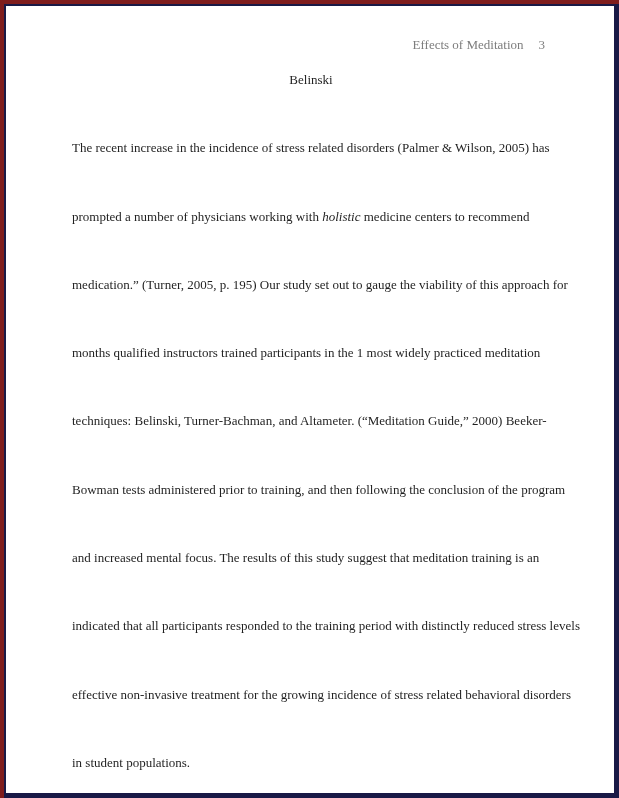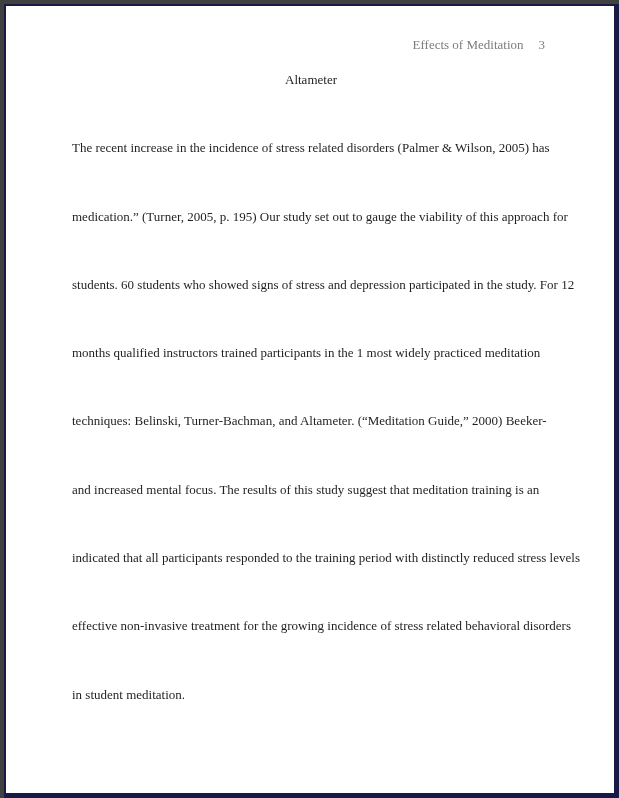--- a/index.html
+++ b/index.html
@@ -7,21 +7,21 @@
     padding: 0;
     width: 619px;
     height: 798px;
     background: #b1afc4;
     font-family: "Liberation Serif", serif;
   }
   .frame {
     position: relative;
     width: 619px;
     height: 798px;
-    background: #404040;
+    background: #7f1d1d;
     overflow: hidden;
   }
   .page {
     position: absolute;
     left: 4px;
     top: 4px;
     right: 0;
     bottom: 0;
     background: #ffffff;
     border: 2px solid #191946;
@@ -64,28 +64,29 @@
 <body>
 
 <div class="frame">
   <div class="page">
 
     <div class="running-head">
       <span>Effects of Meditation</span><span class="pagenum">3</span>
     </div>
 
     <div class="content">
-      <div class="section-title">Altameter</div>
+      <div class="section-title">Belinski</div>
       <div class="paragraph">
           <div class="line"><span>The recent increase in the incidence of stress related disorders (Palmer &amp; Wilson, 2005) has</span></div>
+          <div class="line"><span>prompted a number of physicians working with </span><span class="italic">holistic</span><span> medicine centers to recommend</span></div>
           <div class="line"><span>medication.” (Turner, 2005, p. 195) Our study set out to gauge the viability of this approach for</span></div>
-          <div class="line"><span>students. 60 students who showed signs of stress and depression participated in the study. For 12</span></div>
           <div class="line"><span>months qualified instructors trained participants in the 1 most widely practiced meditation</span></div>
           <div class="line"><span>techniques: Belinski, Turner-Bachman, and Altameter. (“Meditation Guide,” 2000) Beeker-</span></div>
+          <div class="line"><span>Bowman tests administered prior to training, and then following the conclusion of the program</span></div>
           <div class="line"><span>and increased mental focus. The results of this study suggest that meditation training is an</span></div>
           <div class="line"><span>indicated that all participants responded to the training period with distinctly reduced stress levels</span></div>
           <div class="line"><span>effective non-invasive treatment for the growing incidence of stress related behavioral disorders</span></div>
-          <div class="line"><span>in student meditation.</span></div>
+          <div class="line"><span>in student populations.</span></div>
         </div>
     </div>
 
   </div>
 </div>
 
 </body></html>

